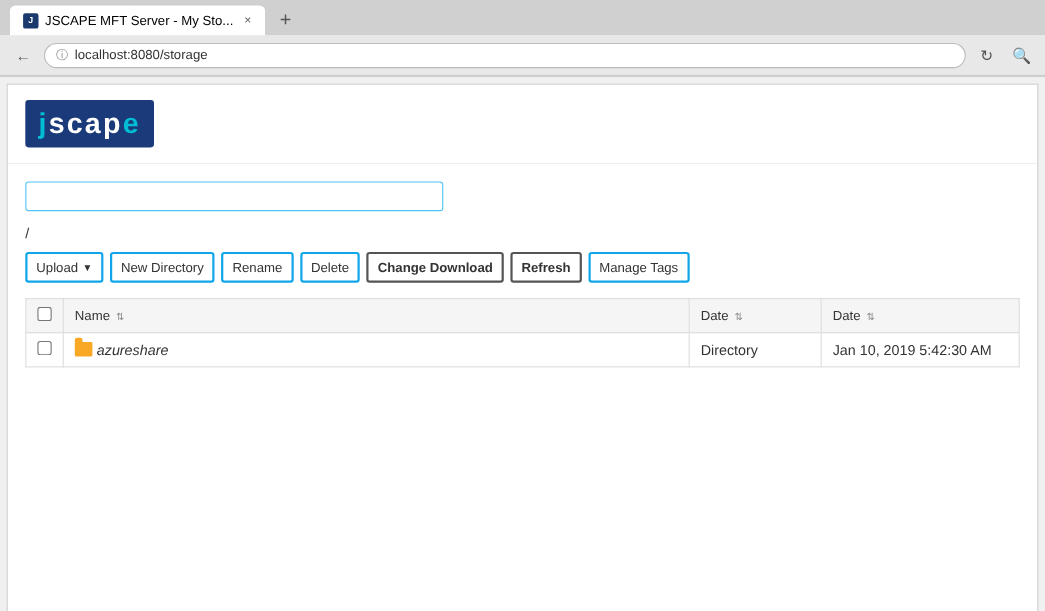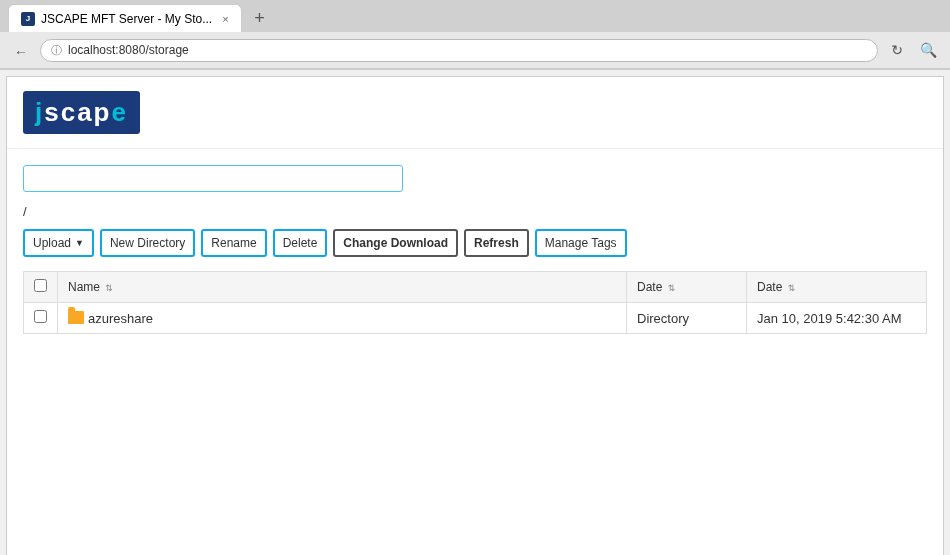--- a/index.html
+++ b/index.html
@@ -256,20 +256,21 @@
       top: -4px;
       left: 0;
       width: 7px;
       height: 4px;
       background: #f9a825;
       border-radius: 2px 2px 0 0;
     }
     .file-name-cell {
       display: flex;
       align-items: flex-start;
+      font-style: italic;
     }
   </style>
 </head>
 <body>
 
 <div class="browser-chrome">
 
   <div class="tab-bar">
     <div class="tab">
       <div class="tab-favicon">J</div>

